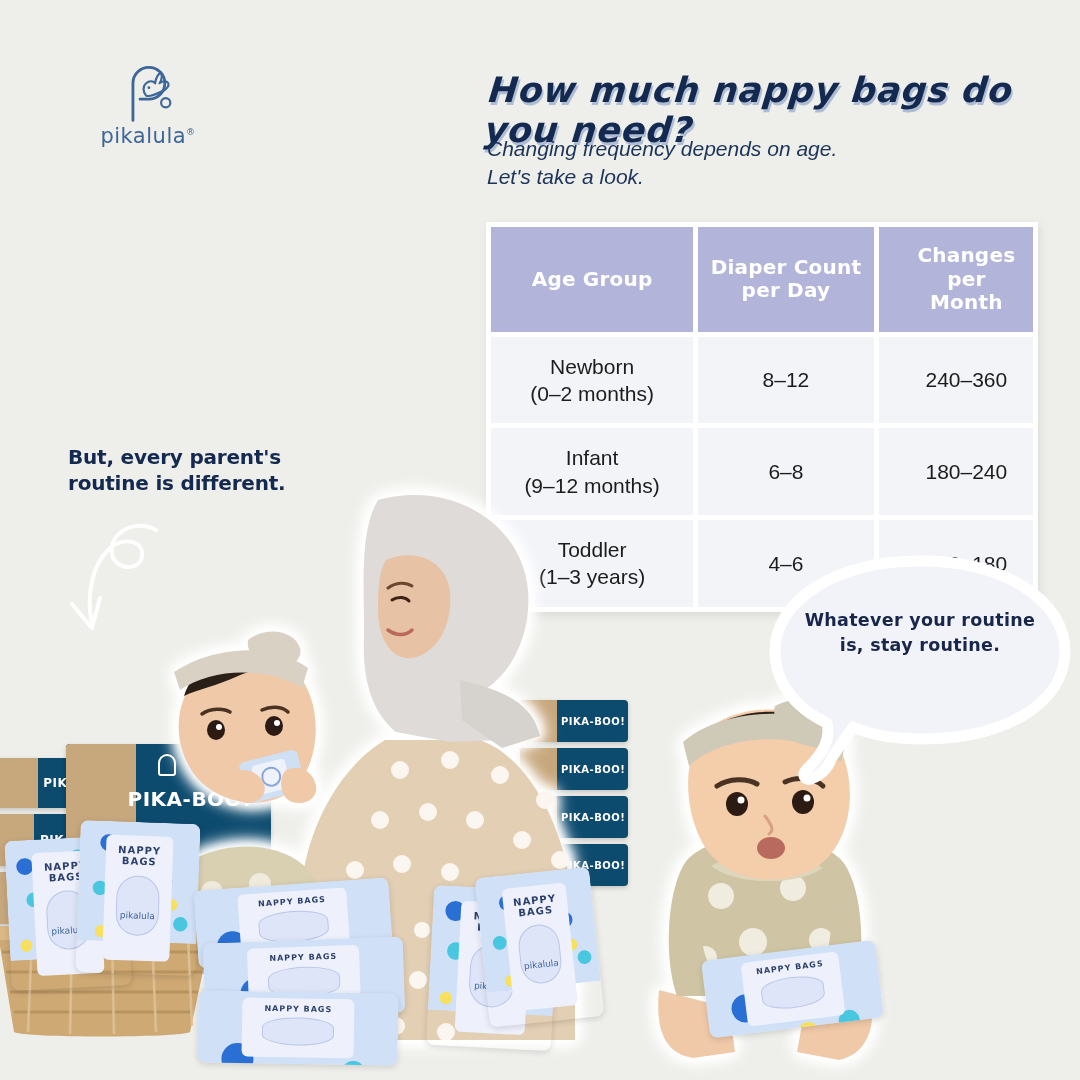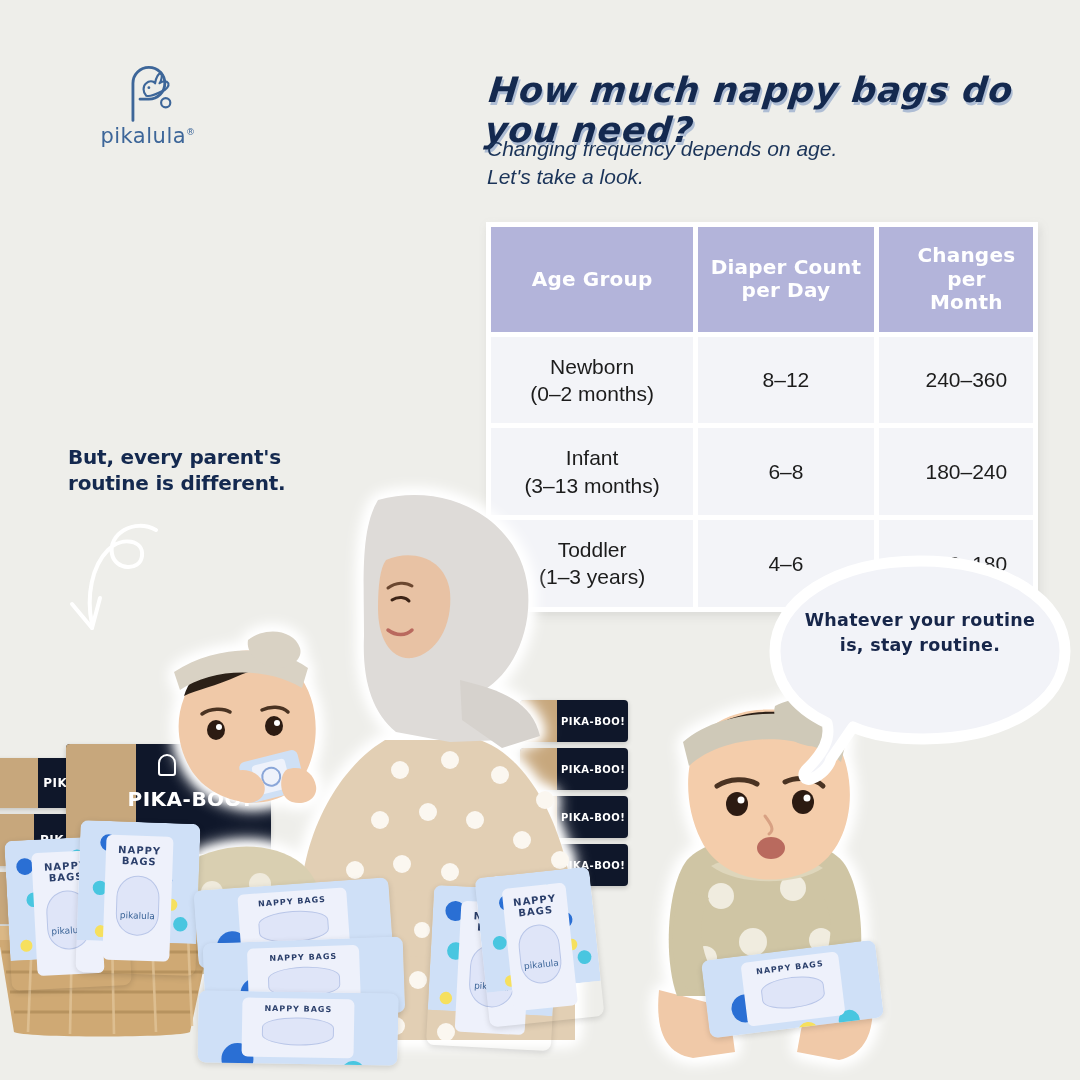--- a/index.html
+++ b/index.html
@@ -81,21 +81,21 @@
     font-weight:bold; font-size:17.5px; line-height:1.42;
     color:#17264a; letter-spacing:.3px;
   }
 
   
   .photo { position:absolute; }
 
   
   .boxes { position:absolute; left:-16px; top:726px; width:300px; height:230px; }
   .pbox {
-    position:absolute; background:#0f172a; border-radius:4px;
+    position:absolute; background:#0c4a6e; border-radius:4px;
     box-shadow:0 2px 5px rgba(0,0,0,.18);
     overflow:hidden;
   }
   .pbox .kraft {
     position:absolute; left:0; top:0; bottom:0; width:34%;
     background:#c7a77c;
   }
   .pbox .lbl {
     position:absolute; left:38%; top:50%; transform:translateY(-50%);
     color:#fff; font-family:"DejaVu Sans",sans-serif; font-weight:bold;
@@ -212,21 +212,21 @@
           <td class="c1">
             <span>Newborn</span>
             <span class="sub">(0–2 months)</span>
           </td>
           <td class="c2">8–12</td>
           <td class="c3">240–360</td>
         </tr>
         <tr>
           <td class="c1">
             <span>Infant</span>
-            <span class="sub">(3–13 months)</span>
+            <span class="sub">(9–12 months)</span>
           </td>
           <td class="c2">6–8</td>
           <td class="c3">180–240</td>
         </tr>
         <tr>
           <td class="c1">
             <span>Toddler</span>
             <span class="sub">(1–3 years)</span>
           </td>
           <td class="c2">4–6</td>

